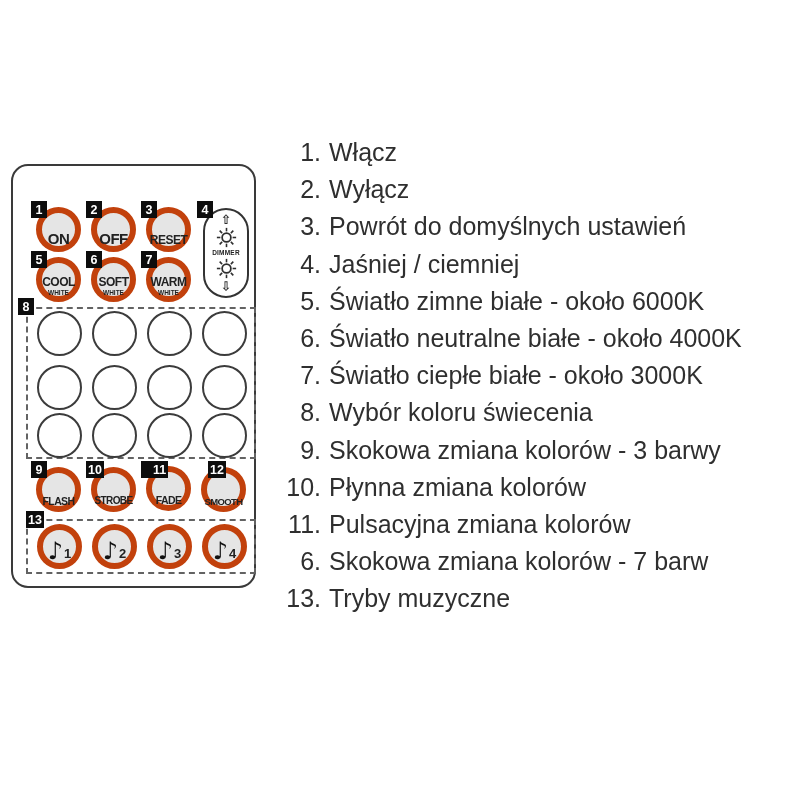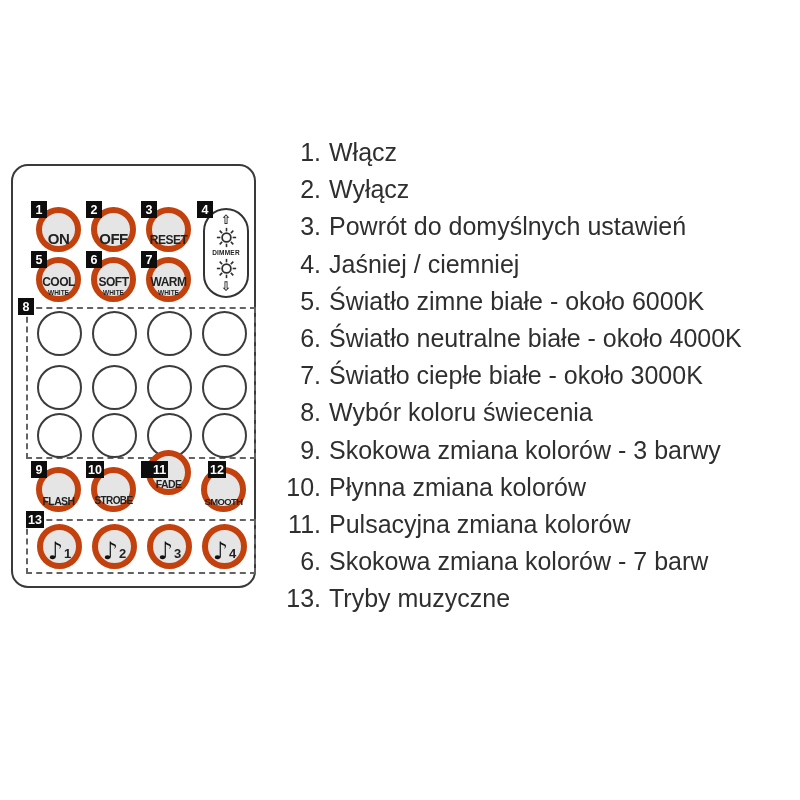--- a/index.html
+++ b/index.html
@@ -150,21 +150,21 @@
   <div class="btn-circle" style="left:23px; top:301px;">
     <span class="mode-label">FLASH</span>
   </div>
 
   <span class="badge" style="left:73px; top:295px;">10</span>
   <div class="btn-circle" style="left:78px; top:301px;">
     <span class="mode-label" style="font-size:10px;">STROBE</span>
   </div>
 
   <span class="badge" style="left:128px; top:295px;padding-left:12px;">11</span>
-  <div class="btn-circle" style="left:133px; top:284px;">
+  <div class="btn-circle" style="left:133px; top:300px;">
     <span class="mode-label">FADE</span>
   </div>
 
   <span class="badge" style="left:183px; top:295px;margin-left:12px;">12</span>
   <div class="btn-circle" style="left:188px; top:301px;">
     <span class="mode-label" style="font-size:9.5px;">SMOOTH</span>
   </div>
 
   <span class="badge" style="left:5px; top:345px;margin-left:8px;">13</span>
   <div class="dashed-zone" style="left:13px; top:353px; width:230px; height:55px;">

